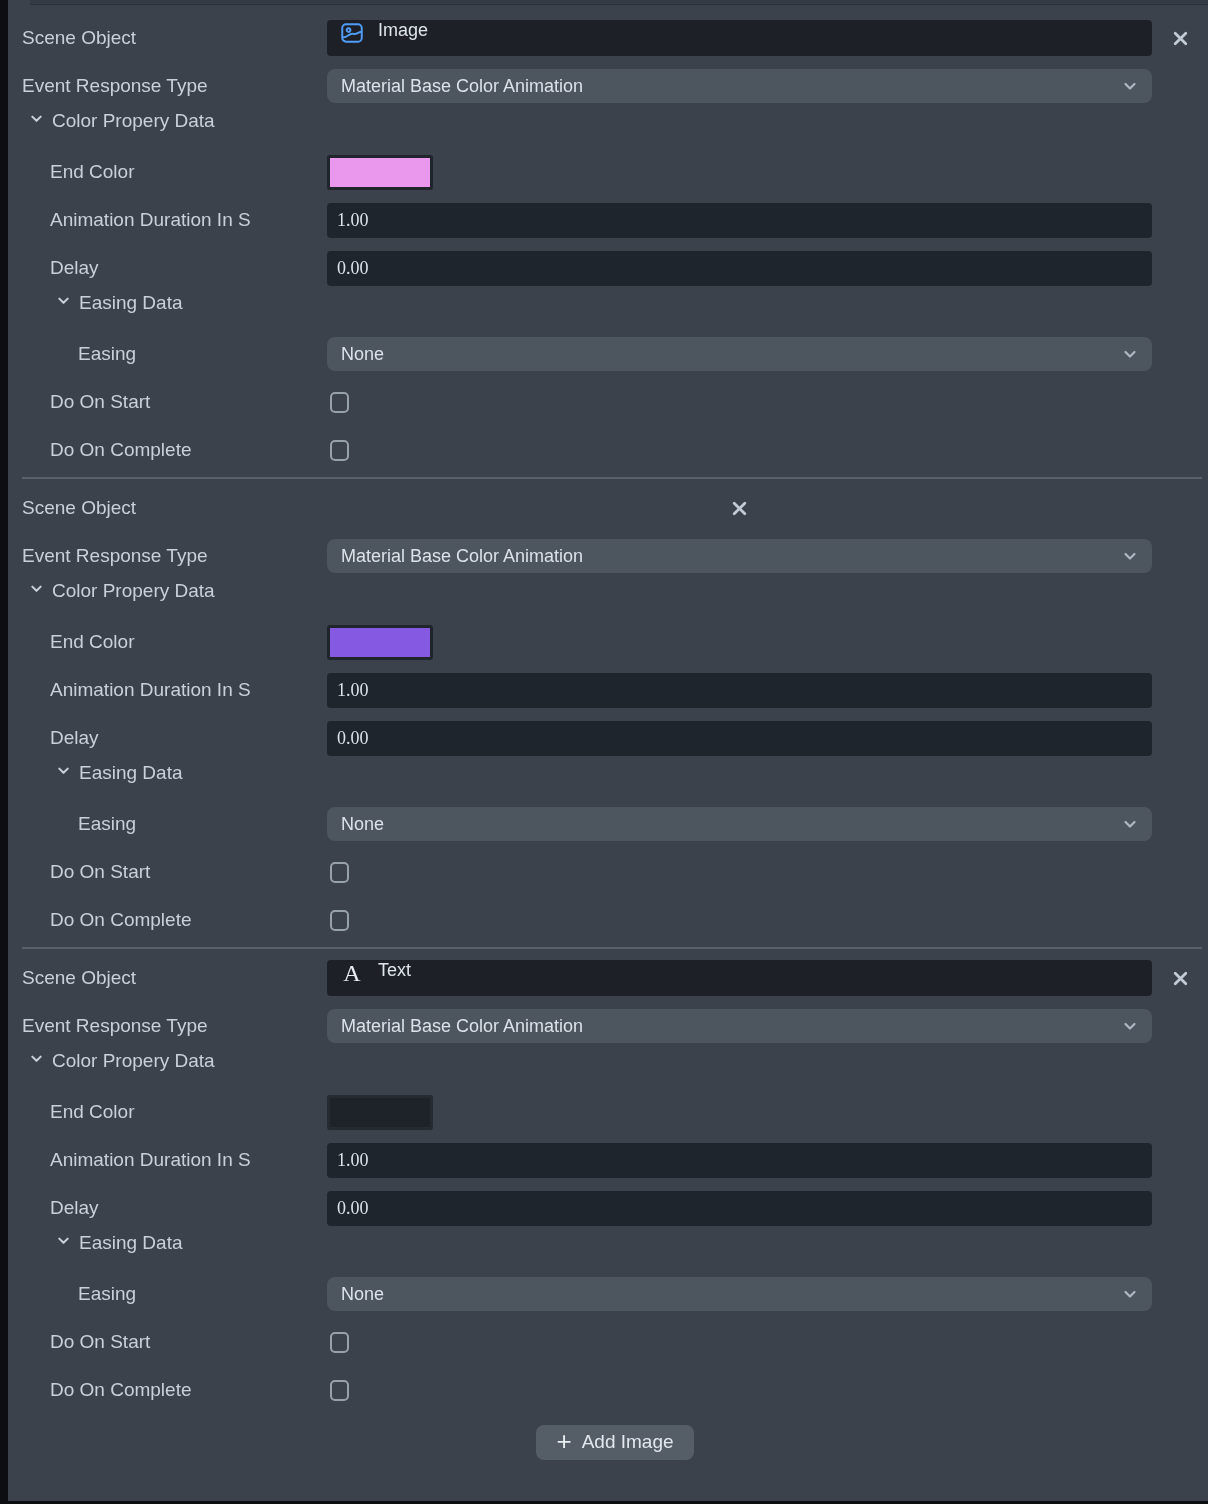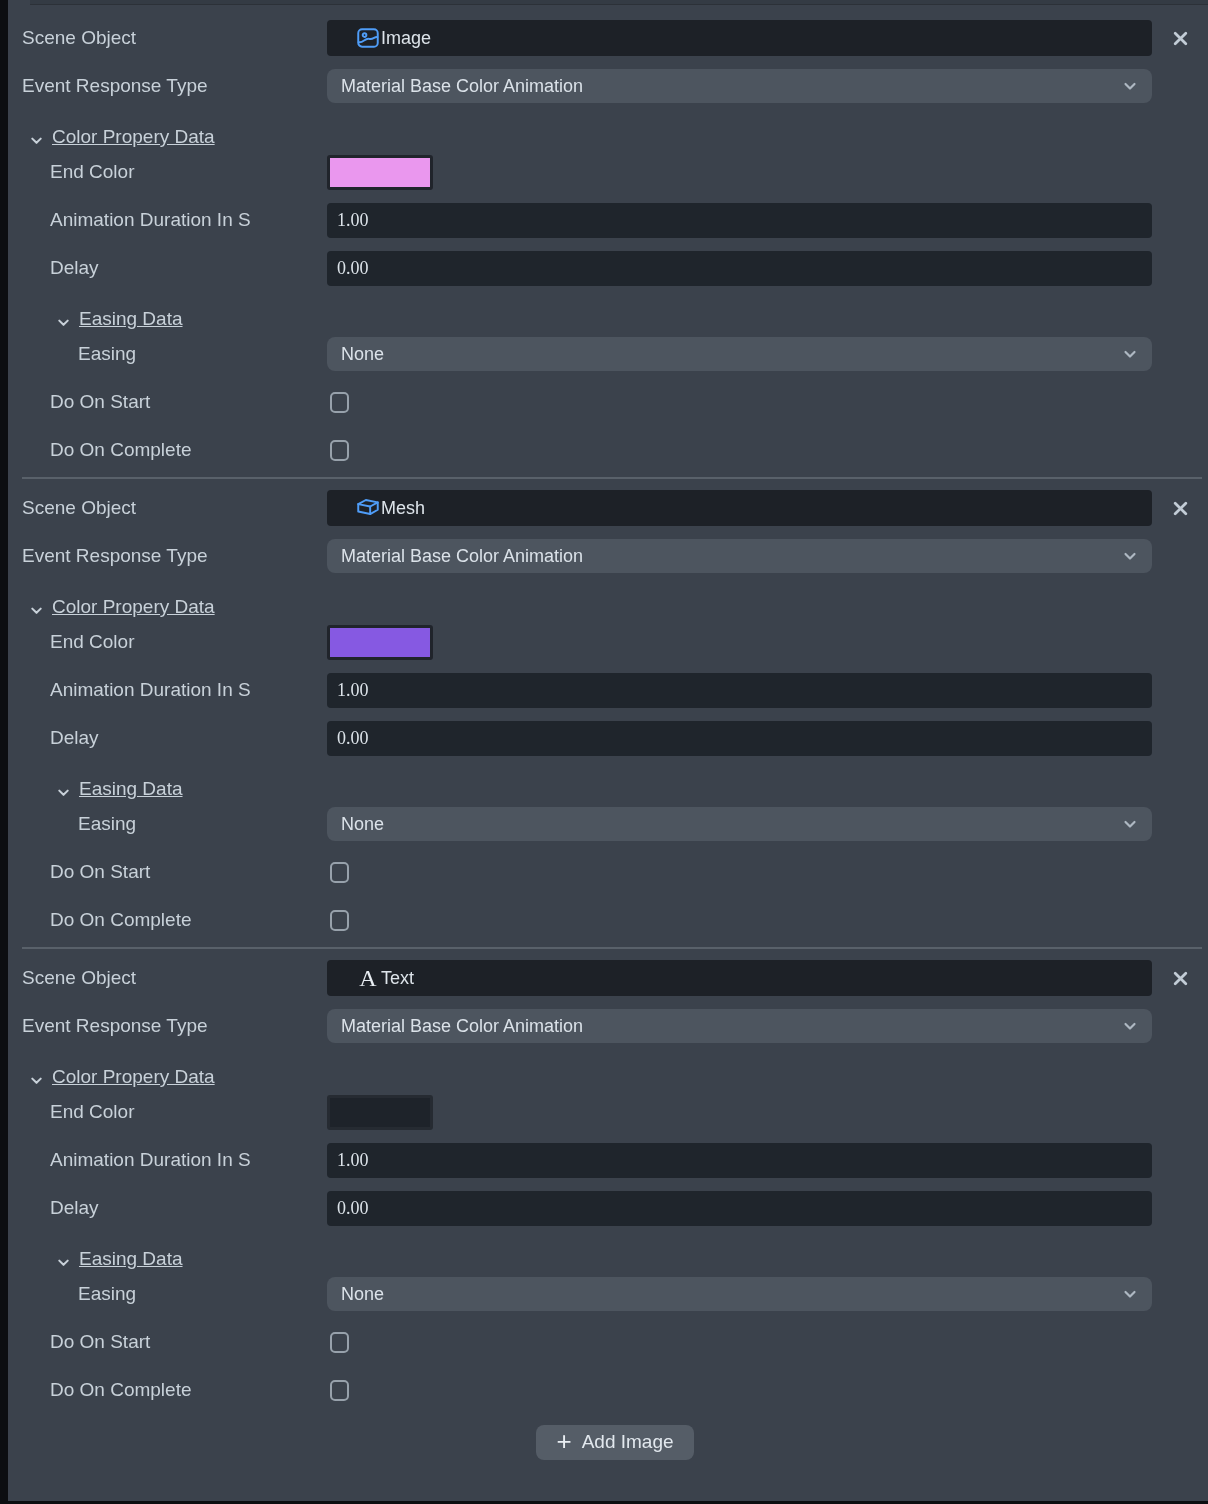--- a/index.html
+++ b/index.html
@@ -11,30 +11,30 @@
     border-bottom:3px solid #0c0e11;
     font-family:"Liberation Sans",sans-serif;
     color:#c8d1d9;
     overflow:hidden;
     position:relative;
   }
   .top-band{position:absolute;top:0;left:22px;right:0;height:4px;background:#343b44;border-bottom:1px solid #2c3138;}
   .panel{padding:14px 0 0 14px;}
   .panel-title{font-size:19px;color:#ccd5dd;padding:6px 0 4px 6px;height:28px;line-height:28px;}
   .row{display:grid;grid-template-columns:305px 1fr 56px;align-items:center;height:48px;}
-  .row-hdr{display:flex;align-items:flex-end;height:38px;text-decoration:underline;}
+  .row-hdr{display:flex;align-items:flex-start;height:38px;}
   .lbl{font-size:19px;color:#c8d1d9;white-space:nowrap;overflow:hidden;padding-right:0;}
   .ind1{padding-left:28px;}
   .ind2{padding-left:56px;}
   .hdr-lbl{font-size:19px;color:#c8d1d9;margin-left:8px;}
   .expander{display:inline-flex;align-items:center;justify-content:center;width:16px;height:16px;cursor:pointer;}
   .hdr-base{padding-left:6px;}
   .hdr-nested{padding-left:33px;}
 
-  .scene-field{height:36px;background:#1d2127;border-radius:4px;display:flex;align-items:center;padding-left:28px;cursor:pointer;}
+  .scene-field{height:36px;background:#1d2127;border-radius:4px;display:flex;align-items:flex-start;padding-left:12px;gap:13px;cursor:pointer;}
   .obj-icon{display:inline-flex;width:26px;height:26px;align-items:center;justify-content:center;}
   .obj-name{font-size:18px;color:#dde4ea;}
   .text-glyph{font-family:"Liberation Serif",serif;font-size:24px;color:#e8edf2;line-height:1;}
 
   .xcol{display:flex;justify-content:center;align-items:center;}
   .xbtn{display:inline-flex;width:24px;height:24px;align-items:center;justify-content:center;cursor:pointer;}
 
   .dropdown{height:34px;background:#4d555f;border-radius:8px;display:flex;align-items:center;justify-content:space-between;padding:0 14px;cursor:pointer;}
   .dropdown span{font-size:18px;color:#dbe2e9;}
 
@@ -157,30 +157,20 @@
         </div>
       <div class="xcol"></div>
     </div>
   </div>
 
   <div class="divider"></div>
 
   <div class="section">
     <div class="row">
       <div class="lbl">Scene Object</div>
-      <div class="scene-field">
-        <span class="obj-icon">
-          <svg width="26" height="26" viewBox="0 0 24 24" fill="none" stroke="#4f9df8" stroke-width="1.8" stroke-linecap="round" stroke-linejoin="round">
-            <path d="M3 8.4 L10 4.6 L21 6.8 L21 13.6 L14 17.6 L3 15.2 Z"></path>
-            <path d="M3 8.4 L14 10.6 L21 6.8"></path>
-            <path d="M14 10.6 L14 17.6"></path>
-          </svg>
-        </span>
-        <span class="obj-name">Mesh</span>
-      </div>
       <div class="xcol">
         <span class="xbtn">
           <svg width="17" height="17" viewBox="0 0 16 16" stroke="#c2ccd6" stroke-width="2.6" stroke-linecap="round">
             <line x1="3" y1="3" x2="13" y2="13"></line>
               <line x1="13" y1="3" x2="3" y2="13"></line>
           </svg>
         </span>
       </div>
     </div>
 

